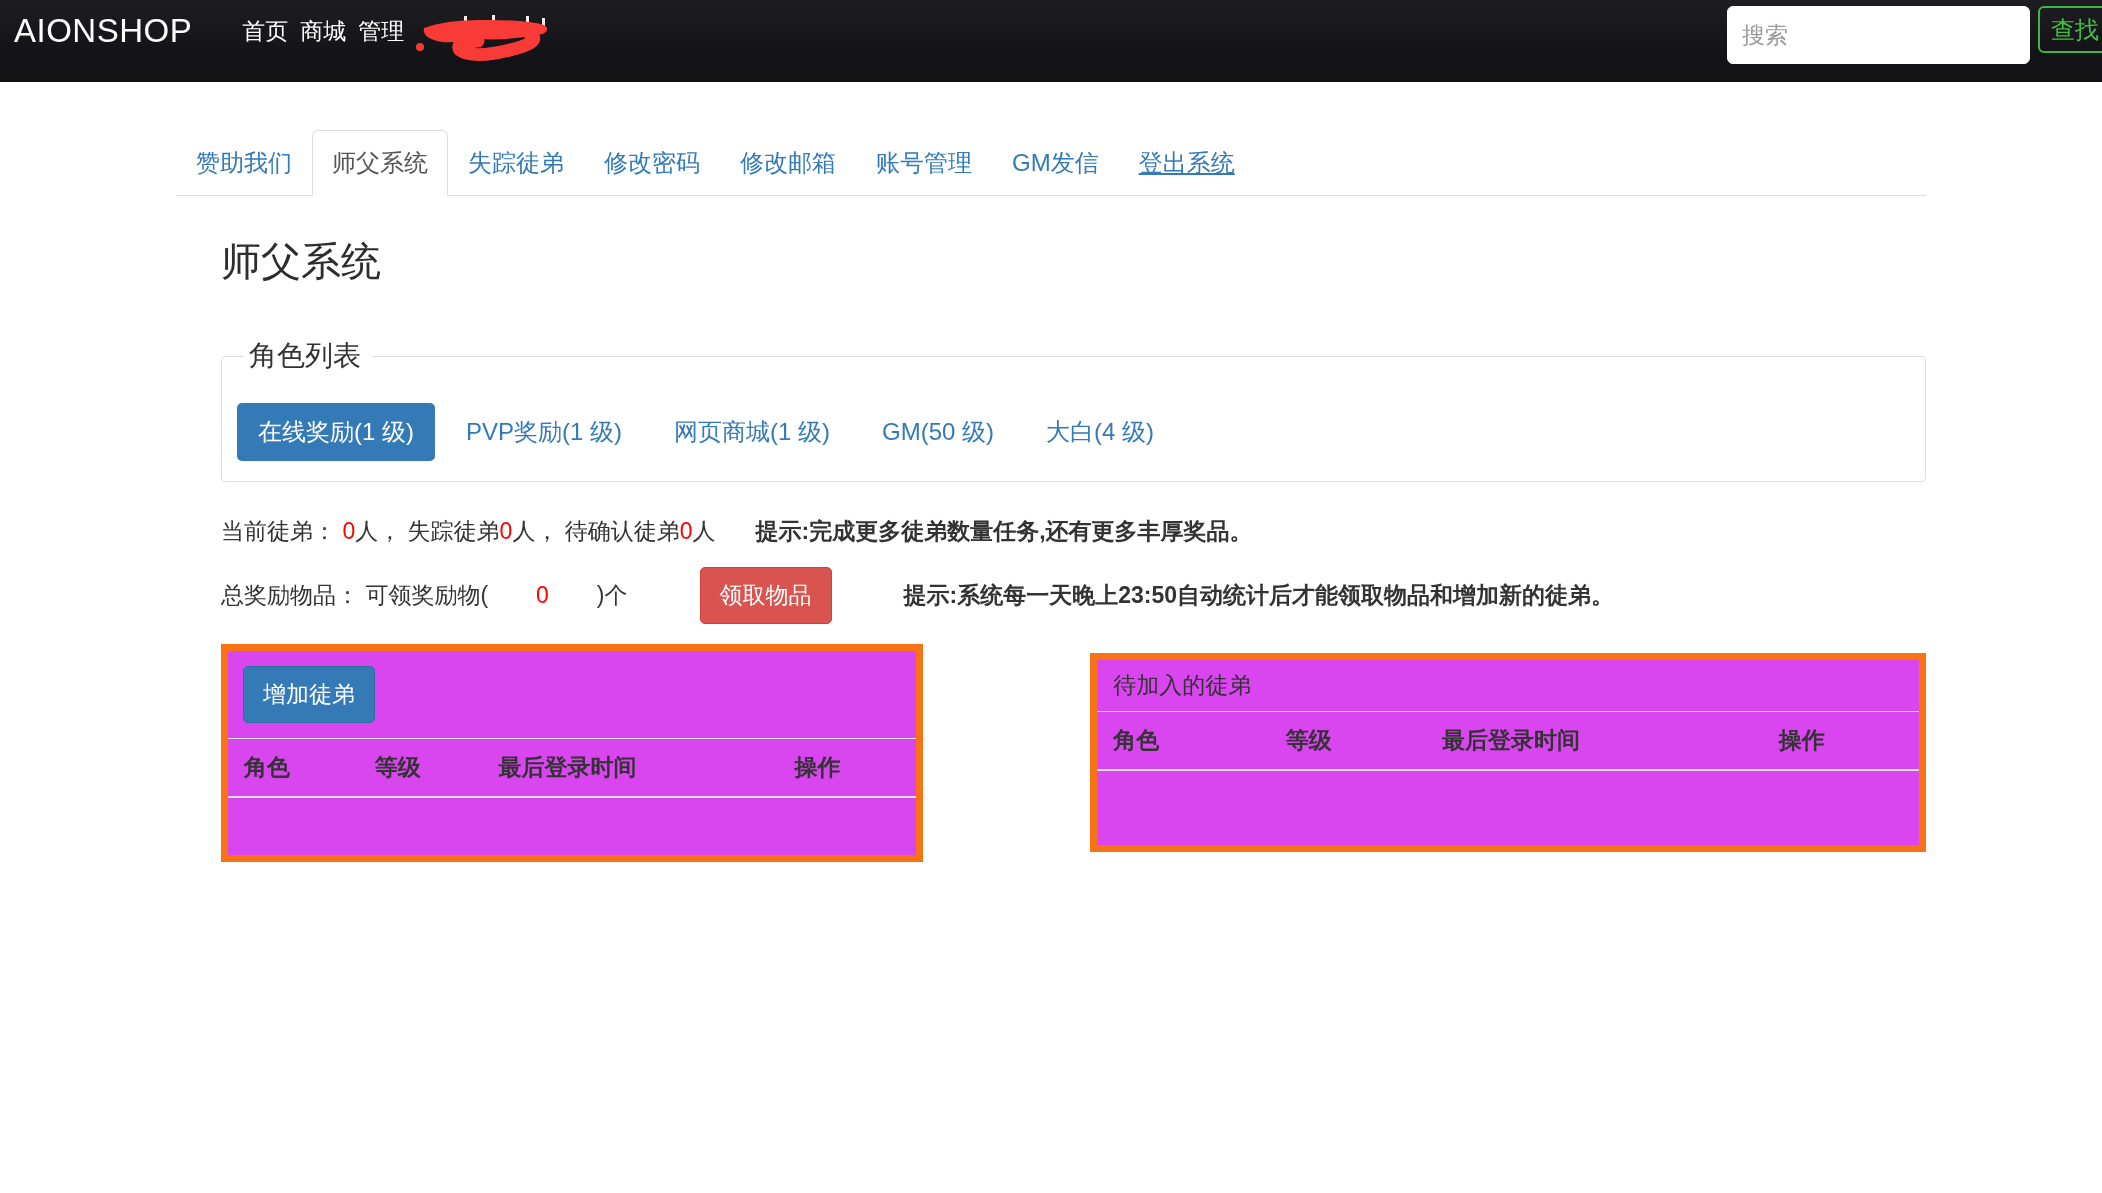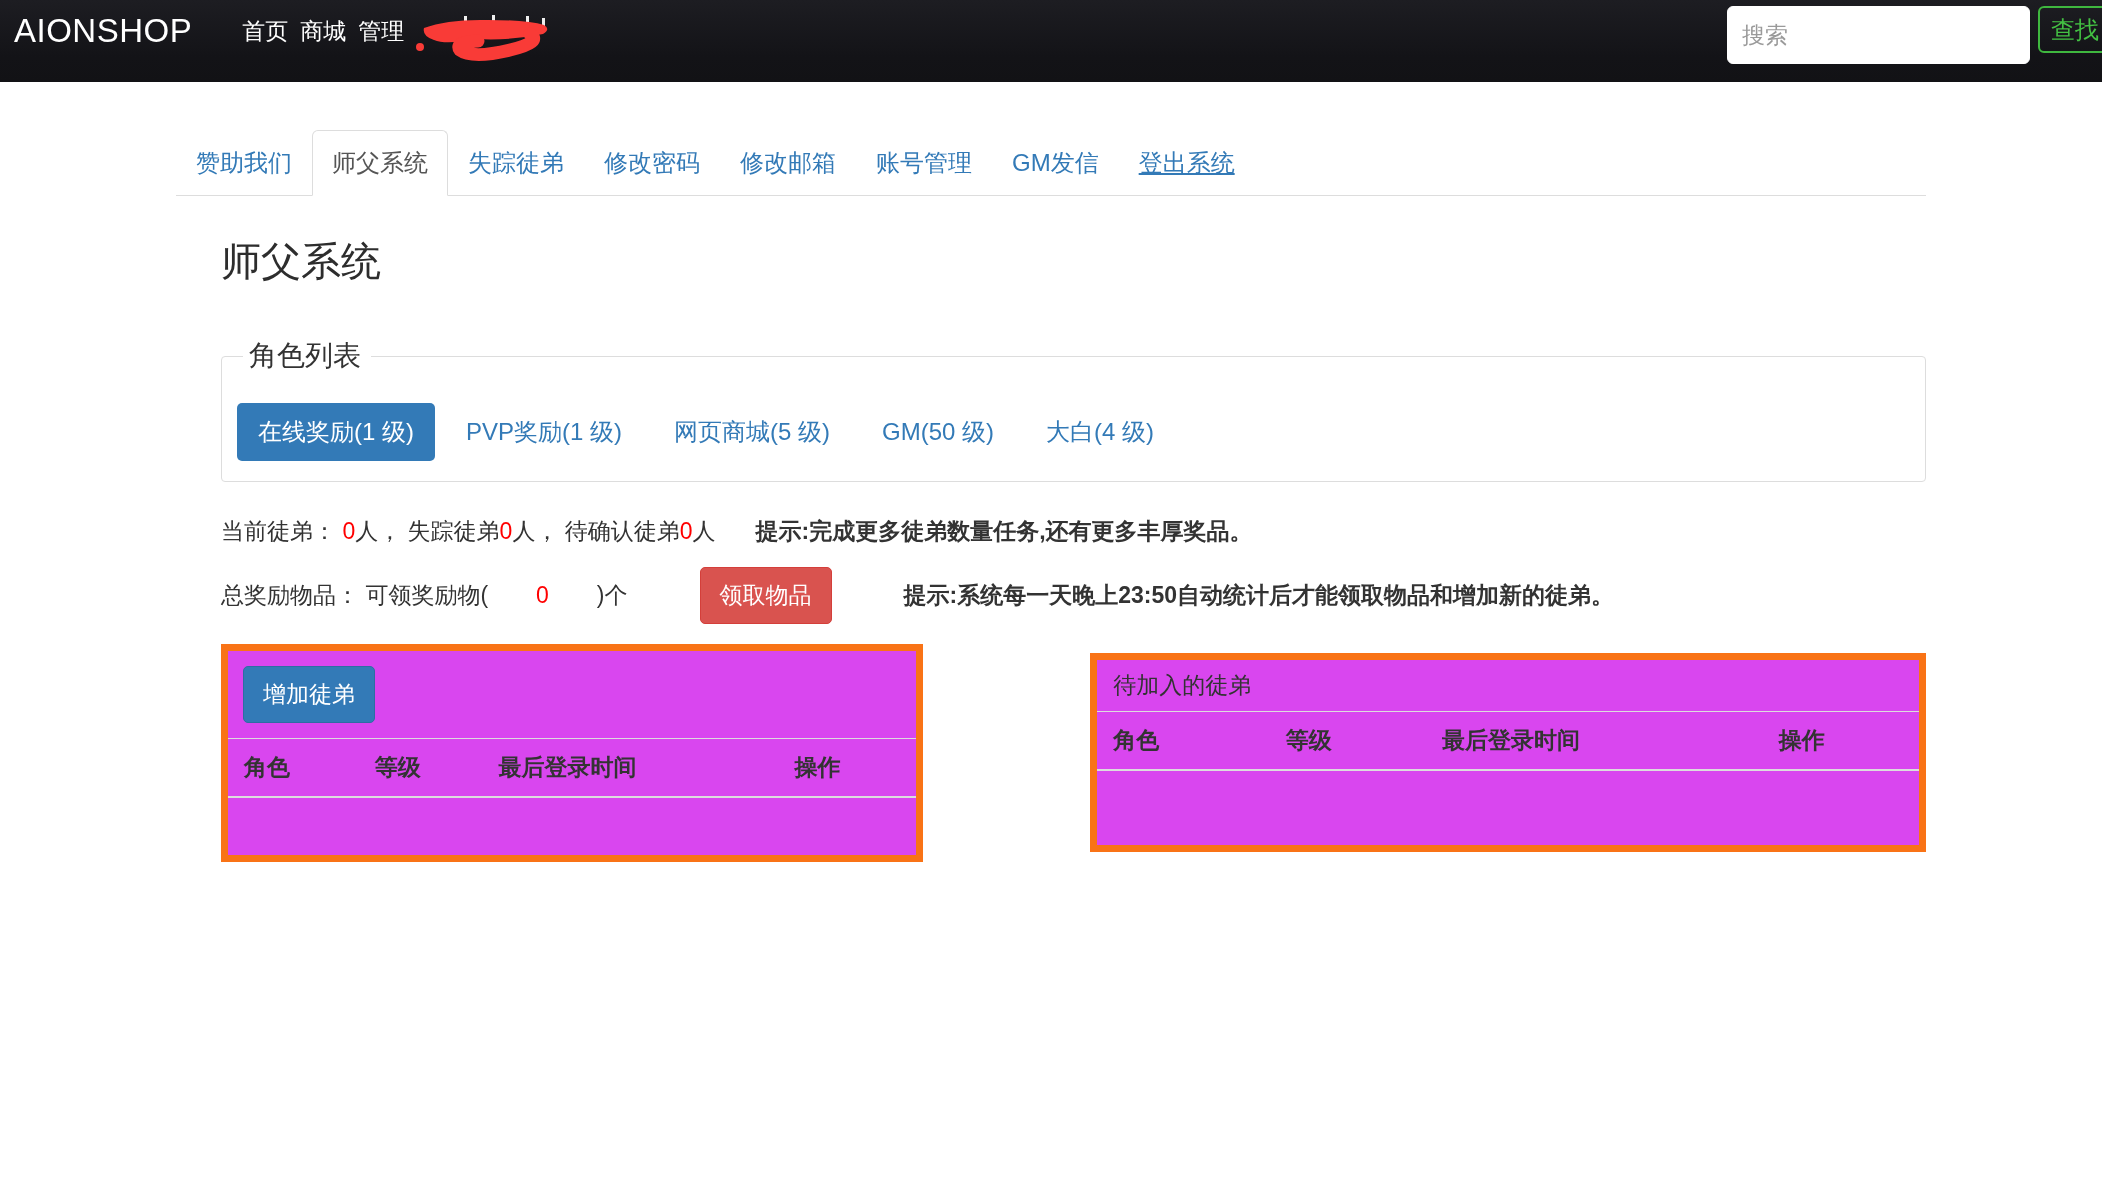--- a/index.html
+++ b/index.html
@@ -152,21 +152,21 @@
 
   <div class="content">
 
     <h2 class="page-title">师父系统</h2>
 
     <fieldset class="char-list">
       <legend>角色列表</legend>
       <div class="pills">
         <a class="pill">在线奖励(1 级)</a>
         <a class="pill-link">PVP奖励(1 级)</a>
-        <a class="pill-link">网页商城(5 级)</a>
+        <a class="pill-link">网页商城(1 级)</a>
         <a class="pill-link">GM(50 级)</a>
         <a class="pill-link">大白(4 级)</a>
       </div>
     </fieldset>
 
     <p class="stats-line">
       <span>当前徒弟： </span><span class="red">0</span><span>人， 失踪徒弟</span><span class="red">0</span><span>人， 待确认徒弟</span><span class="red">0</span><span>人</span><b class="tip">提示:完成更多徒弟数量任务,还有更多丰厚奖品。</b>
     </p>
 
     <div class="reward-line">

